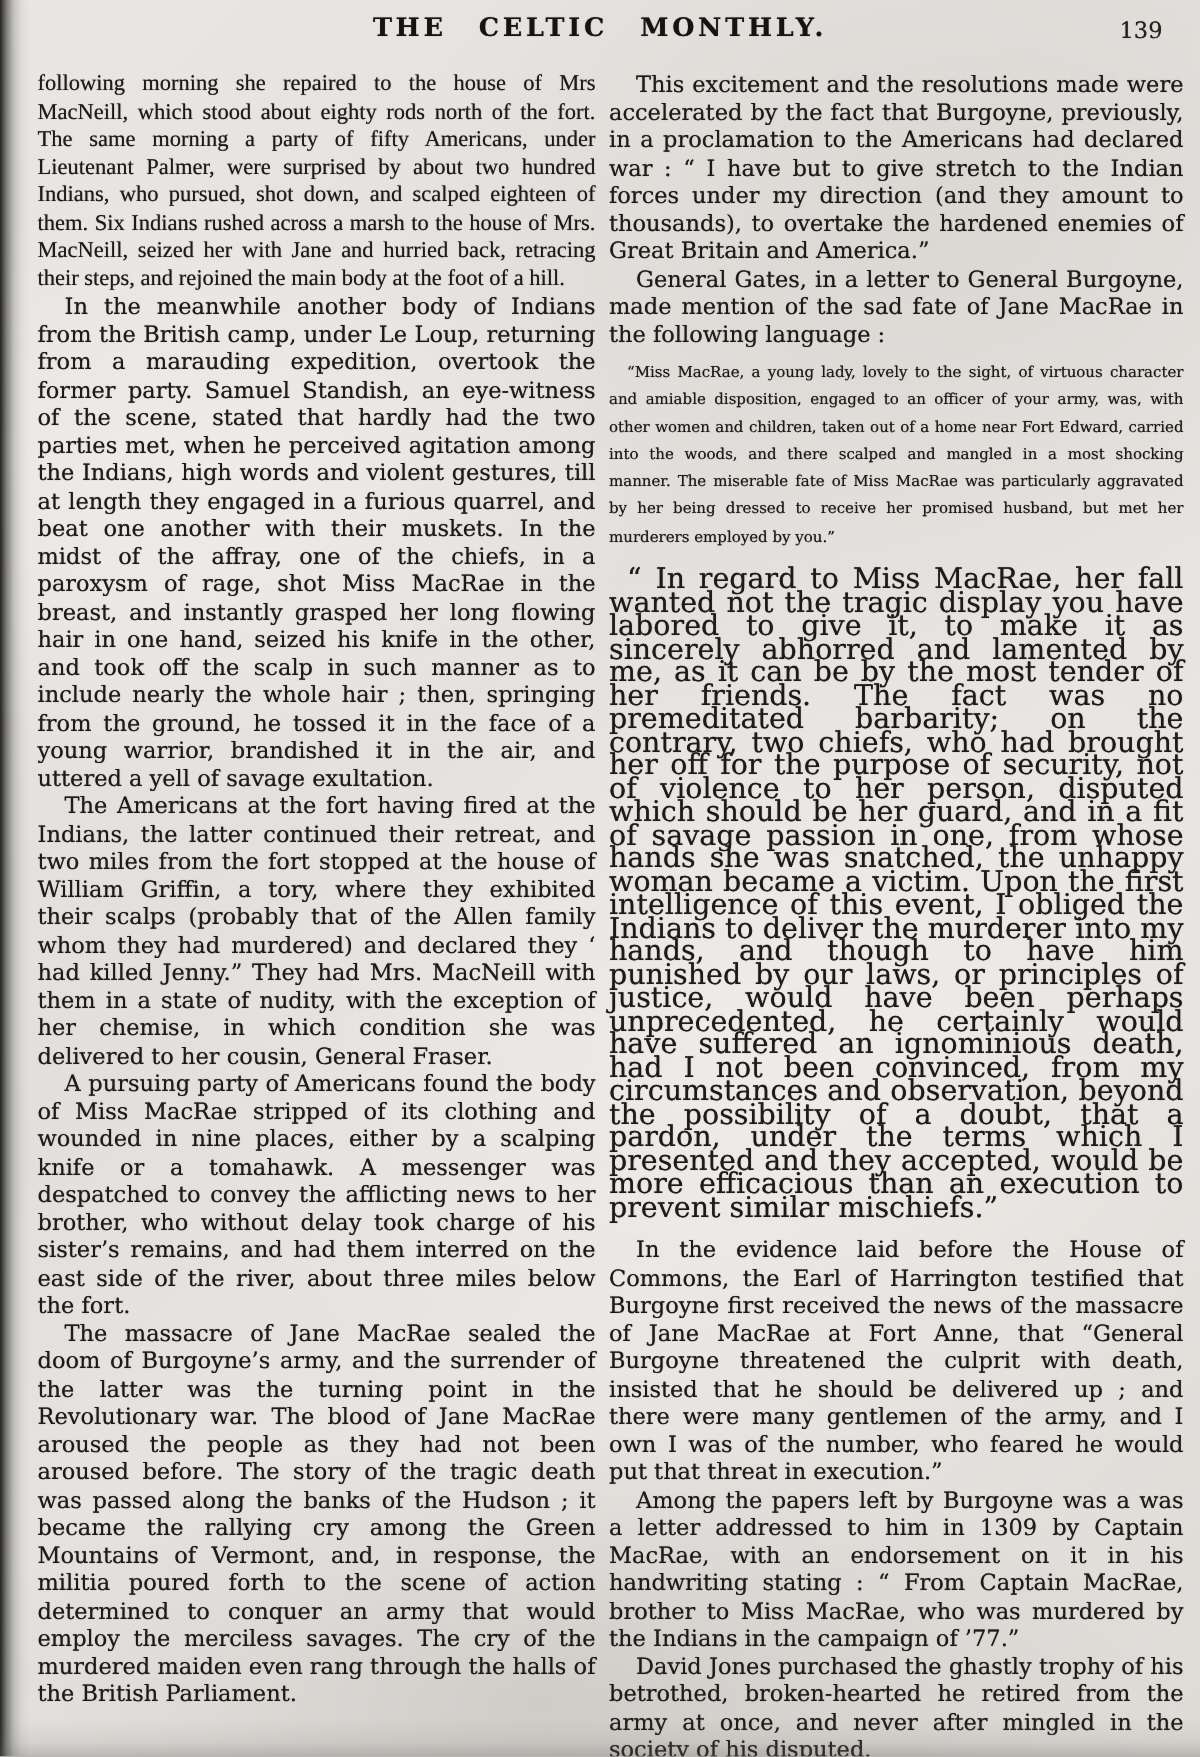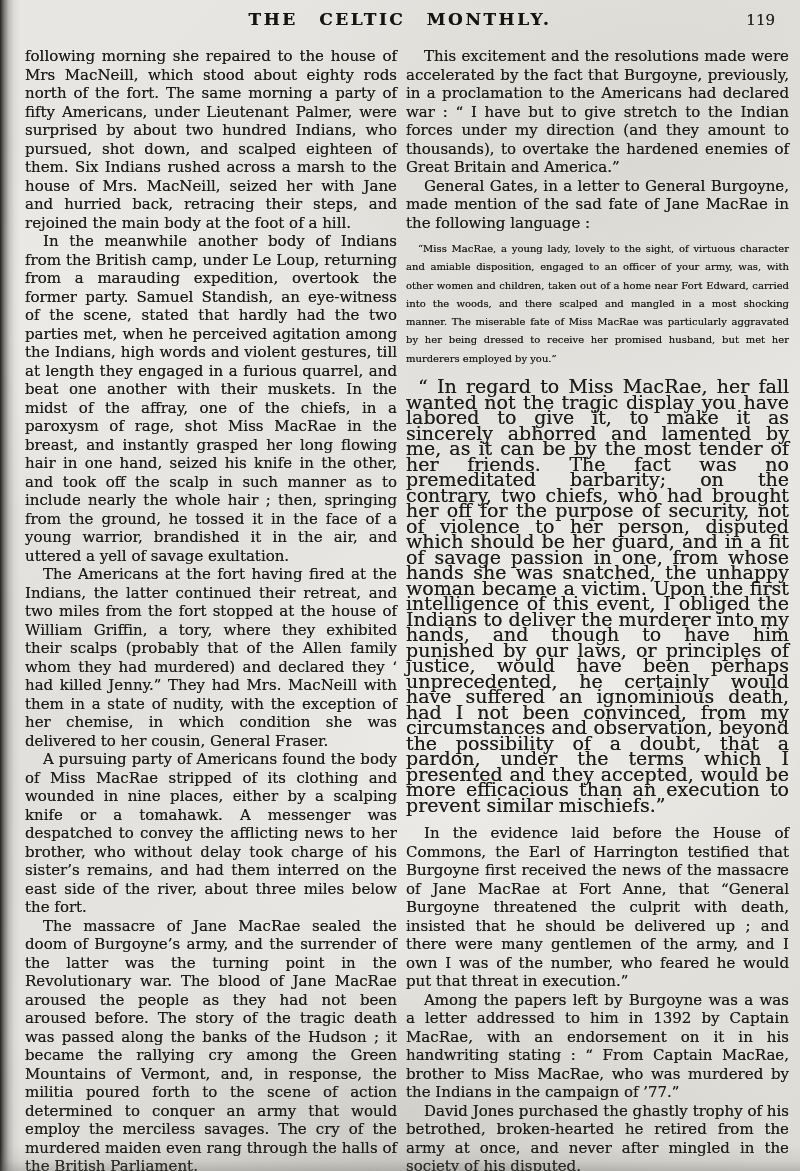--- a/index.html
+++ b/index.html
@@ -56,58 +56,58 @@
   }
   .col{
     text-align:justify;
     font-size:15px;
     line-height:18.5px;
     text-shadow:0 0 0.55px rgba(28,25,20,0.72);
   }
   .col-left{width:372px;}
   .col-right{width:383px;}
   .col p{margin:0;text-indent:18px;}
-  .col p.continuation{text-indent:0;}
+  .col p.continuation{text-indent:0;font-family:Liberation Serif, serif;}
   .col p.quote{
     font-size:10px;
     line-height:18.3px;
     margin-top:8px;margin-bottom:4px;
     text-indent:12px;
   }
   .col p.quote-small{
     font-size:19px;
     line-height:15.5px;
     margin-top:11px;margin-bottom:11px;
     text-indent:12px;
   }
 </style>
 </head>
 <body>
 
 <div class="page">
 
   <div class="header">
     <div class="journal-title">THE CELTIC MONTHLY.</div>
-    <div class="page-number">119</div>
+    <div class="page-number">139</div>
   </div>
 
   <div class="columns">
 
     <div class="col col-left">
       <p class="continuation">following morning she repaired to the house of Mrs MacNeill, which stood about eighty rods north of the fort.  The same morning a party of fifty Americans, under Lieutenant Palmer, were surprised by about two hundred Indians, who pursued, shot down, and scalped eighteen of them.  Six Indians rushed across a marsh to the house of Mrs. MacNeill, seized her with Jane and hurried back, retracing their steps, and rejoined the main body at the foot of a hill.</p>
       <p>In the meanwhile another body of Indians from the British camp, under Le Loup, returning from a marauding expedition, overtook the former party.  Samuel Standish, an eye-witness of the scene, stated that hardly had the two parties met, when he perceived agitation among the Indians, high words and violent gestures, till at length they engaged in a furious quarrel, and beat one another with their muskets.  In the midst of the affray, one of the chiefs, in a paroxysm of rage, shot Miss MacRae in the breast, and instantly grasped her long flowing hair in one hand, seized his knife in the other, and took off the scalp in such manner as to include nearly the whole hair ; then, springing from the ground, he tossed it in the face of a young warrior, brandished it in the air, and uttered a yell of savage exultation.</p>
       <p>The Americans at the fort having fired at the Indians, the latter continued their retreat, and two miles from the fort stopped at the house of William Griffin, a tory, where they exhibited their scalps (probably that of the Allen family whom they had murdered) and declared they ‘ had killed Jenny.”  They had Mrs. MacNeill with them in a state of nudity, with the exception of her chemise, in which condition she was delivered to her cousin, General Fraser.</p>
       <p>A pursuing party of Americans found the body of Miss MacRae stripped of its clothing and wounded in nine places, either by a scalping knife or a tomahawk.  A messenger was despatched to convey the afflicting news to her brother, who without delay took charge of his sister’s remains, and had them interred on the east side of the river, about three miles below the fort.</p>
       <p>The massacre of Jane MacRae sealed the doom of Burgoyne’s army, and the surrender of the latter was the turning point in the Revolutionary war.  The blood of Jane MacRae aroused the people as they had not been aroused before. The story of the tragic death was passed along the banks of the Hudson ; it became the rallying cry among the Green Mountains of Vermont, and, in response, the militia poured forth to the scene of action determined to conquer an army that would employ the merciless savages.  The cry of the murdered maiden even rang through the halls of the British Parliament.</p>
     </div>
 
     <div class="col col-right">
       <p>This excitement and the resolutions made were accelerated by the fact that Burgoyne, previously, in a proclamation to the Americans had declared war : “ I have but to give stretch to the Indian forces under my direction (and they amount to thousands), to overtake the hardened enemies of Great Britain and America.”</p>
       <p>General Gates, in a letter to General Burgoyne, made mention of the sad fate of Jane MacRae in the following language :</p>
       <p class="quote">“Miss MacRae, a young lady, lovely to the sight, of virtuous character and amiable disposition, engaged to an officer of your army, was, with other women and children, taken out of a home near Fort Edward, carried into the woods, and there scalped and mangled in a most shocking manner. The miserable fate of Miss MacRae was particularly aggravated by her being dressed to receive her promised husband, but met her murderers employed by you.”</p>
       <p class="quote-small">“ In regard to Miss MacRae, her fall wanted not the tragic display you have labored to give it, to make it as sincerely abhorred and lamented by me, as it can be by the most tender of her friends.  The fact was no premeditated barbarity; on the contrary, two chiefs, who had brought her off for the purpose of security, not of violence to her person, disputed which should be her guard, and in a fit of savage passion in one, from whose hands she was snatched, the unhappy woman became a victim.  Upon the first intelligence of this event, I obliged the Indians to deliver the murderer into my hands, and though to have him punished by our laws, or principles of justice, would have been perhaps unprecedented, he certainly would have suffered an ignominious death, had I not been convinced, from my circumstances and observation, beyond the possibility of a doubt, that a pardon, under the terms which I presented and they accepted, would be more efficacious than an execution to prevent similar mischiefs.”</p>
       <p>In the evidence laid before the House of Commons, the Earl of Harrington testified that Burgoyne first received the news of the massacre of Jane MacRae at Fort Anne, that “General Burgoyne threatened the culprit with death, insisted that he should be delivered up ; and there were many gentlemen of the army, and I own I was of the number, who feared he would put that threat in execution.”</p>
-      <p>Among the papers left by Burgoyne was a was a letter addressed to him in 1392 by Captain MacRae, with an endorsement on it in his handwriting stating : “ From Captain MacRae, brother to Miss MacRae, who was murdered by the Indians in the campaign of ’77.”</p>
+      <p>Among the papers left by Burgoyne was a was a letter addressed to him in 1309 by Captain MacRae, with an endorsement on it in his handwriting stating : “ From Captain MacRae, brother to Miss MacRae, who was murdered by the Indians in the campaign of ’77.”</p>
       <p>David Jones purchased the ghastly trophy of his betrothed, broken-hearted he retired from the army at once, and never after mingled in the society of his disputed.</p>
     </div>
 
   </div>
 </div>
 
 </body></html>

